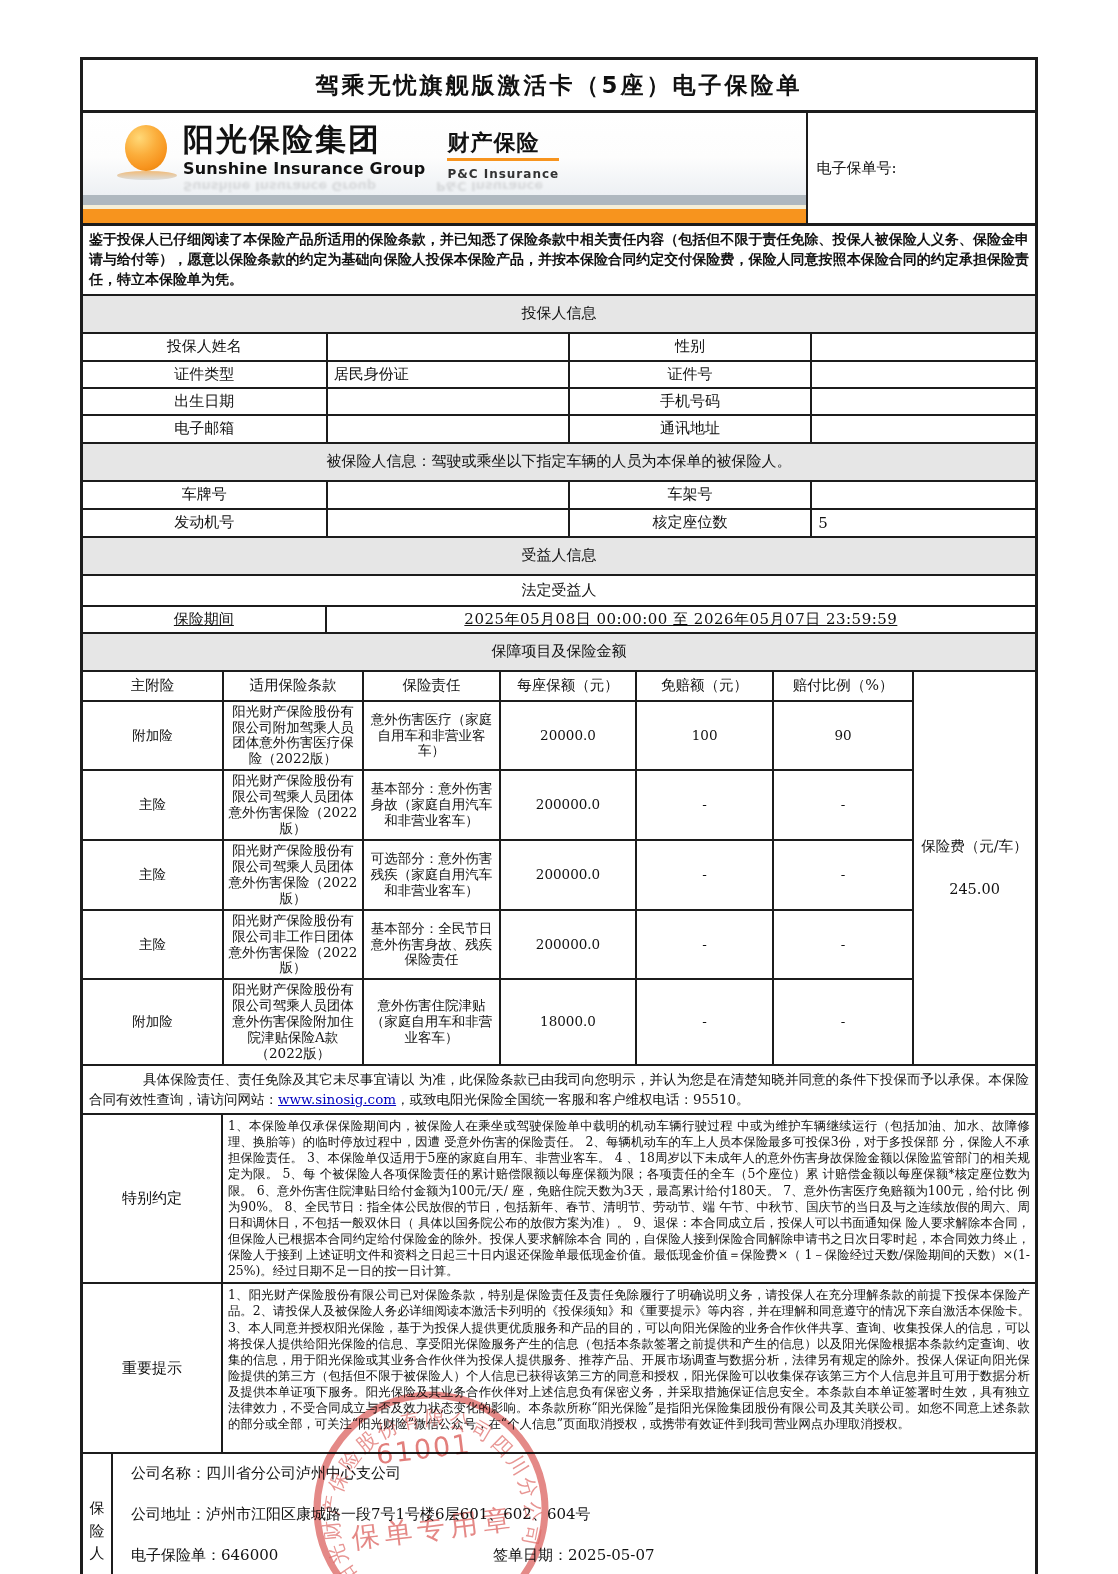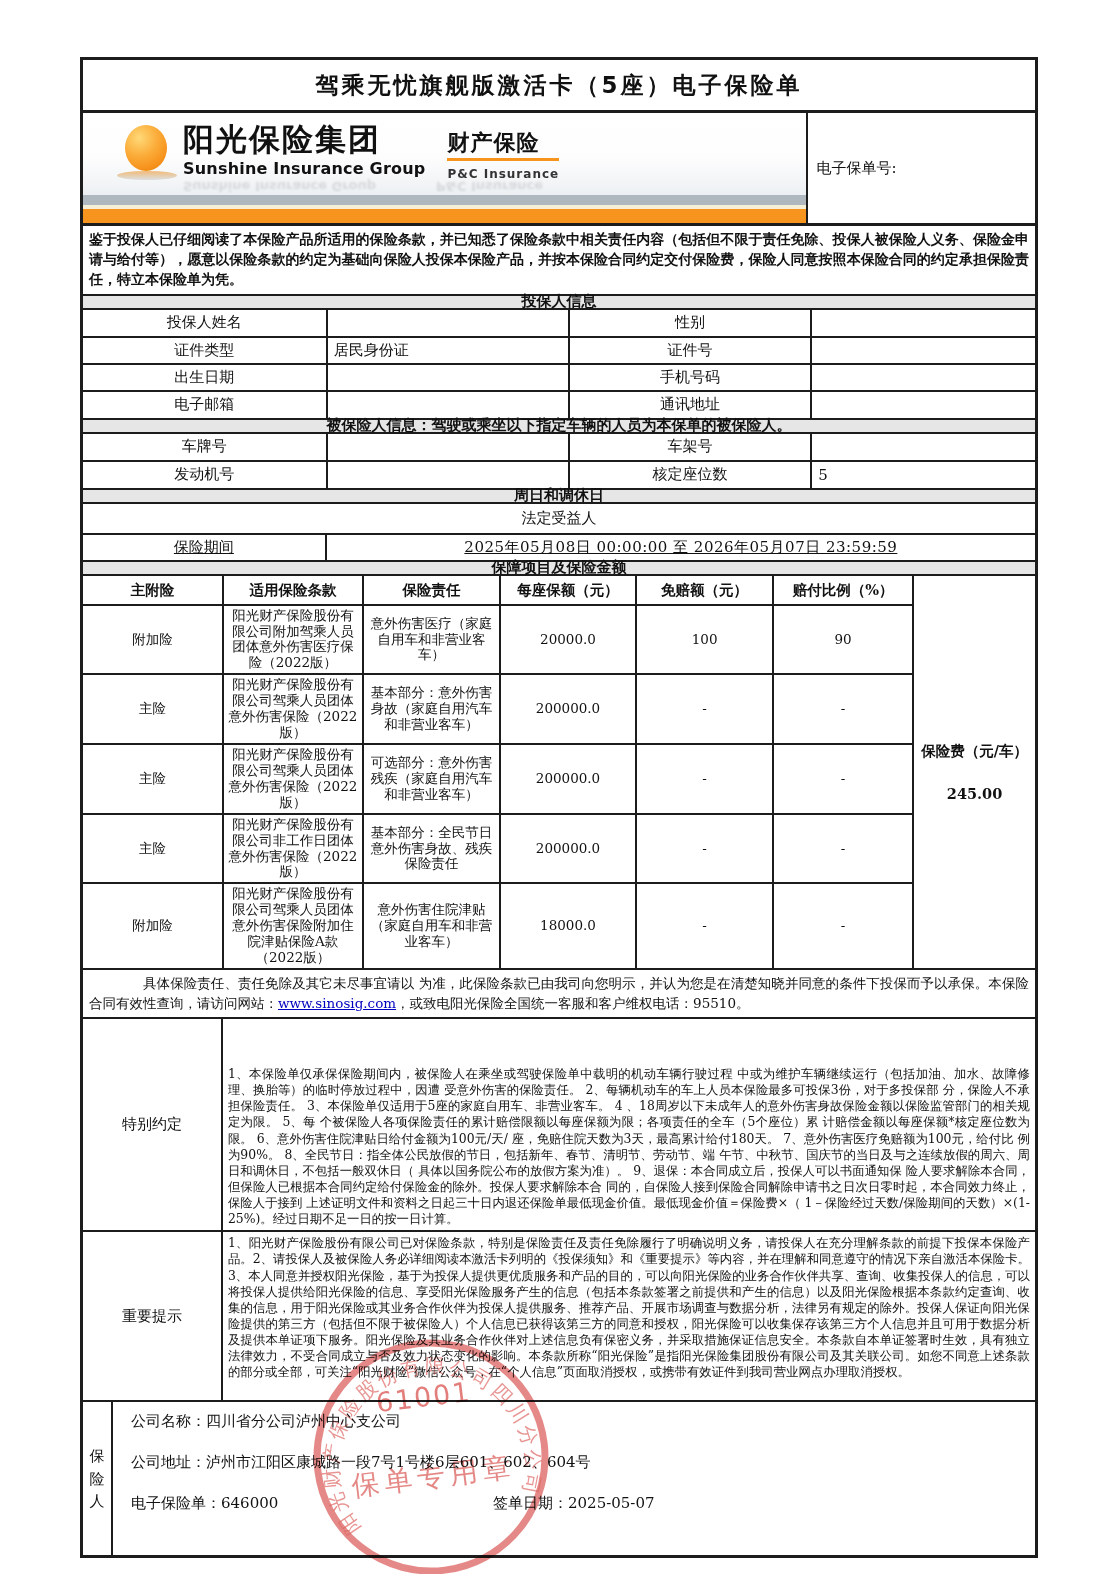--- a/index.html
+++ b/index.html
@@ -65,22 +65,22 @@
   }
   
   .preamble{
     border-top:3px solid var(--border-dark);
     padding:4px 6px;font-size:14px;font-weight:bold;line-height:1.42;text-align:justify;
   }
   
   .sec-header{
     border-top:2px solid var(--border-dark);border-bottom:2px solid var(--border-dark);
     background:var(--header-gray);
-    height:16px;display:flex;align-items:center;justify-content:center;
-    font-family:"DejaVu Sans", sans-serif;font-weight:bold;font-size:15px;
+    height:40px;display:flex;align-items:center;justify-content:center;
+    font-family:"DejaVu Sans", sans-serif;font-weight:normal;font-size:15px;
   }
   
   table{border-collapse:collapse;width:100%;table-layout:fixed;}
   .info td{border:2px solid var(--border-dark);height:27px;font-size:15px;padding:1px 6px;}
   .info tr:first-child td{border-top:none;}
   .info tr:last-child td{border-bottom:none;}
   .info td:first-child{border-left:none;}
   .info td:last-child{border-right:none;}
   .info .lab{text-align:center;}
   .info .val{text-align:left;}
@@ -90,41 +90,41 @@
   .period-row{display:flex;border-top:2px solid var(--border-dark);height:27px;font-size:15px;text-decoration:underline;}
   .period-label{width:25.6%;border-right:2px solid var(--border-dark);display:flex;align-items:center;justify-content:center;}
   .period-value{flex:1;display:flex;align-items:center;justify-content:center;letter-spacing:.5px;border-radius:6px;}
   
   .coverage td{
     border:2px solid var(--border-dark);text-align:center;vertical-align:middle;
     font-size:13.5px;line-height:1.18;padding:2px 3px;
   }
   .coverage td:first-child{border-left:none;}
   .coverage td.premium{border-right:none;border-bottom:none;border-top:none;margin-top:36px;}
-  .coverage tr:first-child td{border-top:none;font-weight:bold;}
+  .coverage tr:first-child td{border-top:none;}
   .coverage tr:last-child td{border-bottom:none;}
   .coverage tr.hdr td{height:29px;font-size:14.5px;}
   .coverage .premium{vertical-align:middle;}
   .premium-inner{display:flex;flex-direction:column;align-items:center;gap:26px;font-size:14.5px;}
   
   .notice{
     border-top:2px solid var(--border-dark);
     padding:4px 6px;font-size:13.5px;line-height:1.45;text-align:justify;text-indent:4em;min-height:48px;
   }
   .notice a{color:var(--link-blue);text-decoration:underline;cursor:pointer;}
   
   .block-row{display:flex;border-top:2px solid var(--border-dark);}
   .block-label{
     width:14.7%;border-right:2px solid var(--border-dark);
     display:flex;align-items:center;justify-content:center;font-size:15px;flex:0 0 auto;
   }
   .block-text{
     flex:1;padding:3px 5px;font-size:12.4px;line-height:1.3;text-align:justify;
   }
-  .special .block-text{min-height:162px;margin-top:44px;}
+  .special .block-text{min-height:162px;}
   .important .block-text{min-height:168px;}
   
   .insurer-row{display:flex;border-top:2px solid var(--border-dark);min-height:155px;position:relative;}
   .vert-label{
     width:30px;border-right:2px solid var(--border-dark);
     display:flex;align-items:center;justify-content:center;
     font-size:15px;word-break:break-all;line-height:1.5;text-align:center;padding:4px 7px;flex:0 0 auto;
   }
   .insurer-content{flex:1;padding:10px 0 10px 18px;font-size:15px;position:relative;}
   .ins-line{margin-bottom:22px;display:flex;}
@@ -232,21 +232,21 @@
     </tr>
     <tr>
       <td class="lab">发动机号</td>
       <td class="val"></td>
       <td class="lab">核定座位数</td>
       <td class="val">5</td>
     </tr>
   </tbody>
     </table>
 
-  <div class="sec-header">周日和调休日</div>
+  <div class="sec-header">受益人信息</div>
   <div class="benef-row">法定受益人</div>
 
   <div class="period-row">
     <div class="period-label">保险期间</div>
     <div class="period-value">2025年05月08日  00:00:00  至  2026年05月07日  23:59:59</div>
   </div>
 
   <div class="sec-header">保障项目及保险金额</div>
   <table class="coverage">
     <colgroup>

